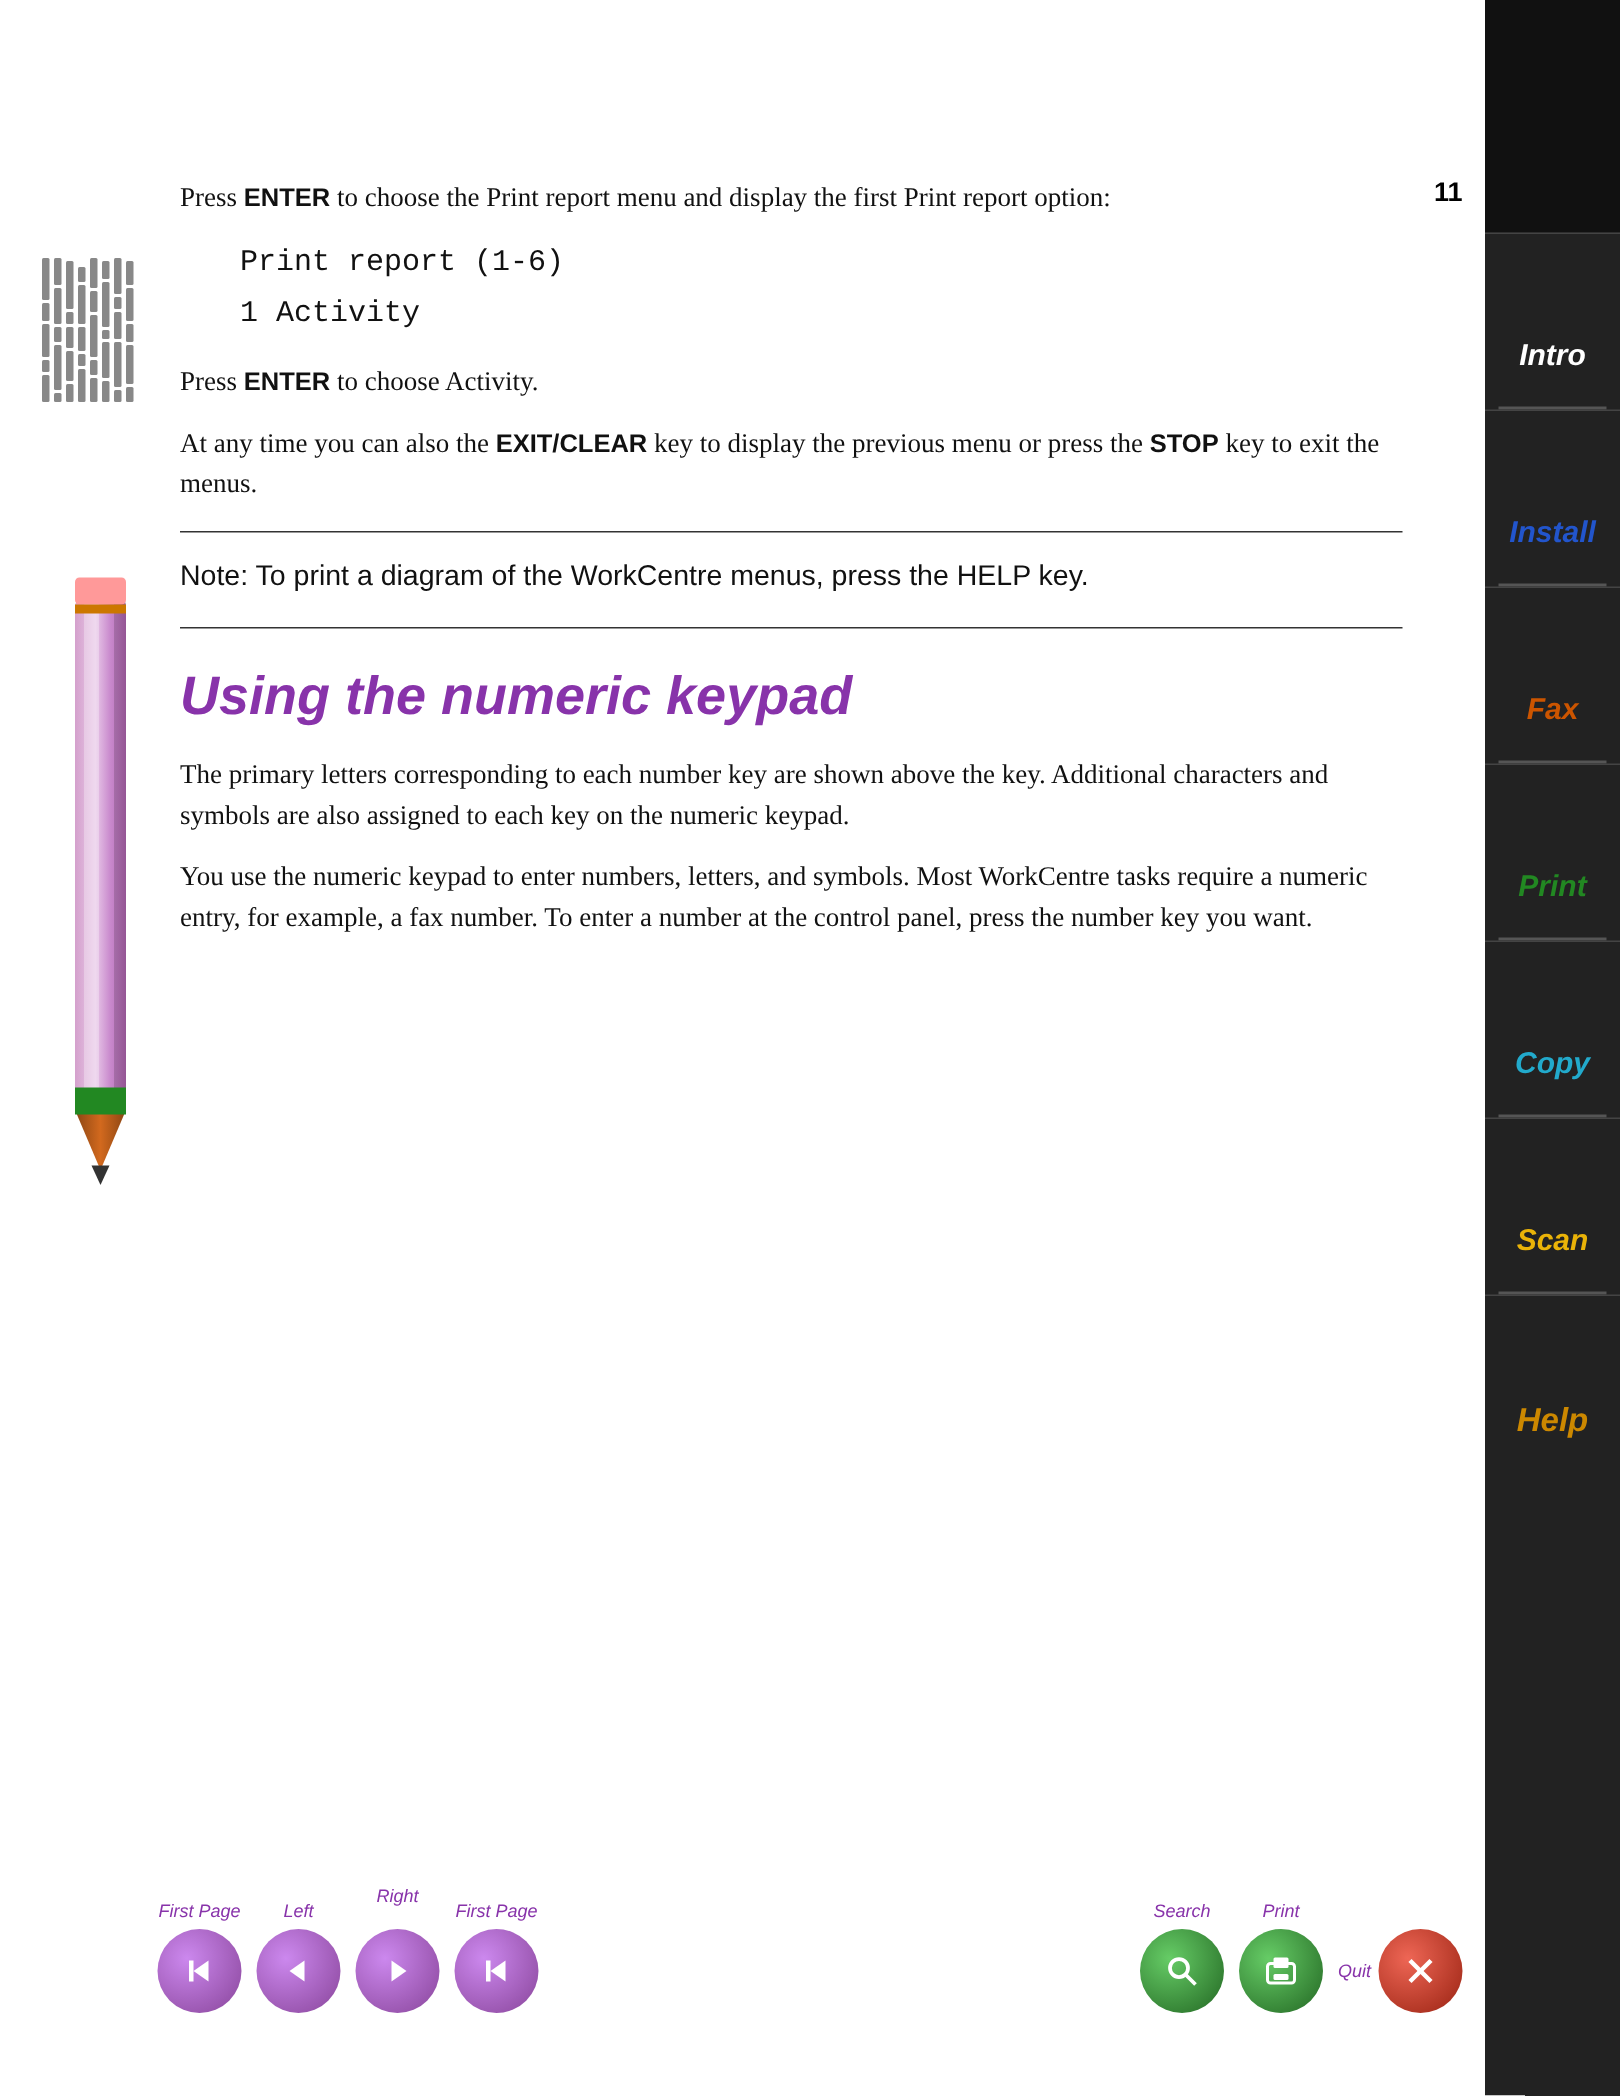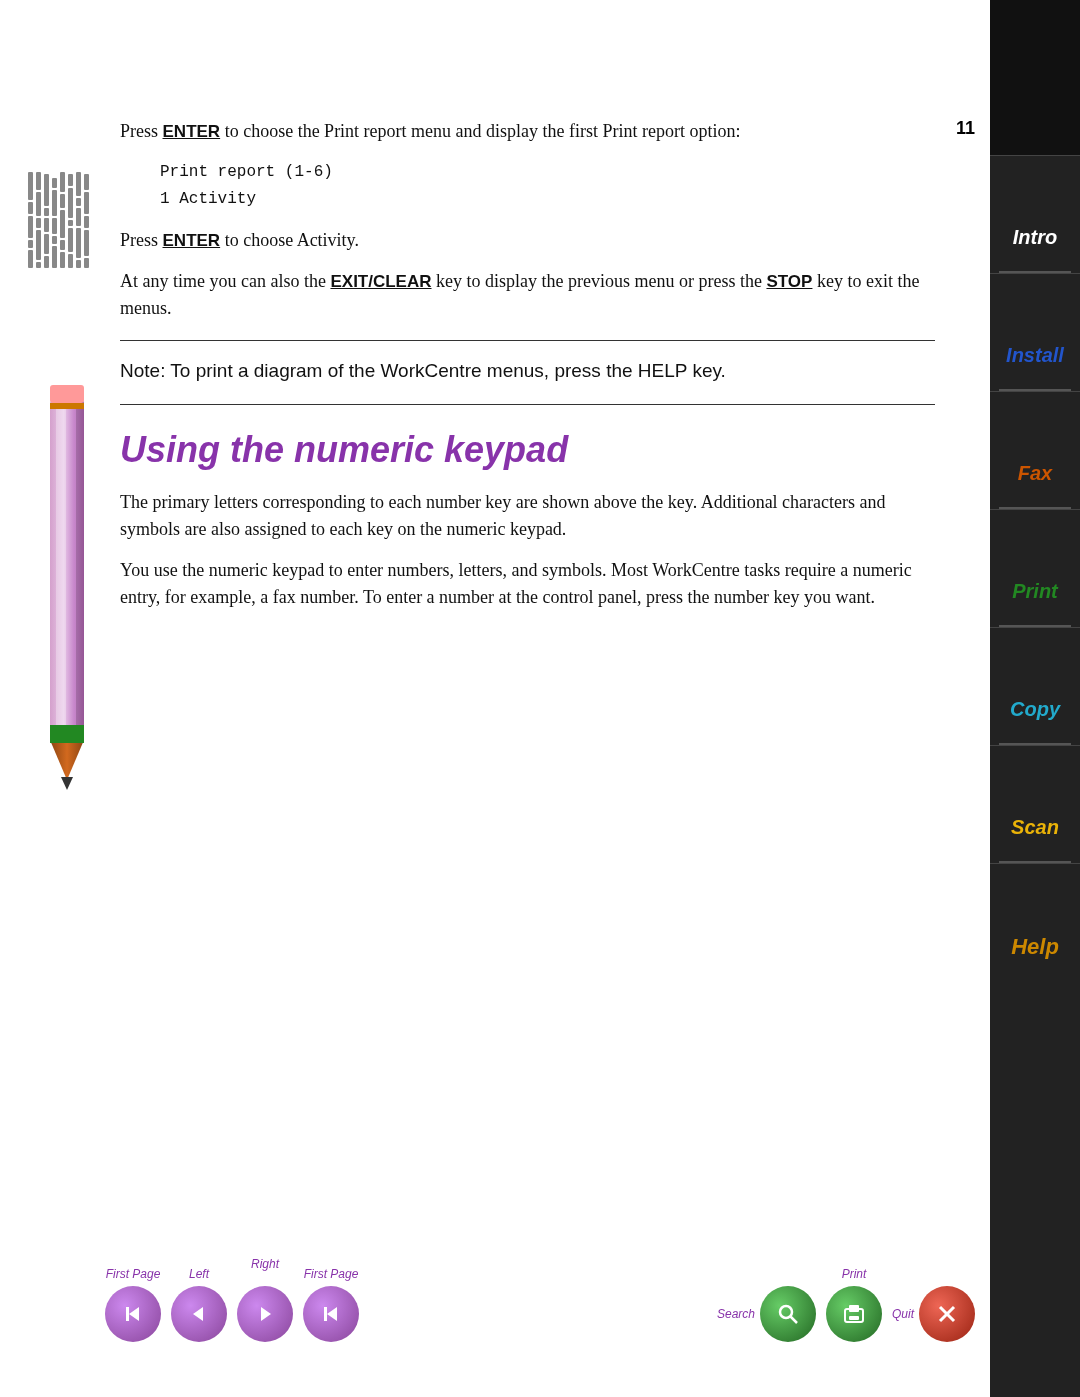--- a/index.html
+++ b/index.html
@@ -86,31 +86,30 @@
     
     .body-text {
       font-size: 18px;
       line-height: 1.5;
       color: #111;
       margin-bottom: 14px;
     }
 
     .code-block {
       font-family: 'Courier New', Courier, monospace;
-      font-size: 16px;
+      font-size: 20px;
       line-height: 1.7;
       margin: 10px 0 14px 40px;
       color: #111;
     }
 
     .bold-word {
       font-weight: bold;
       font-family: Arial, sans-serif;
       font-size: 17px;
-      text-decoration: underline;
     }
 
     .section-rule {
       border: none;
       border-top: 1.5px solid #333;
       margin: 18px 0 16px 0;
     }
 
     .note-text {
       font-size: 19px;
@@ -394,21 +393,21 @@
     <button class="nav-btn purple-btn">
       <svg width="24" height="24" viewBox="0 0 24 24" fill="white">
         <polygon points="18,5 8,12 18,19"></polygon>
         <rect x="5" y="5" width="3" height="14"></rect>
       </svg>
     </button>
   </div>
 
   <div style="flex:1;"></div>
 
-  <div style="display:flex;flex-direction:row;align-items:center;gap:5px;">
+  <div style="display:flex;flex-direction:column;align-items:center;gap:5px;">
     <span style="font-size:12px;color:#8833aa;font-family:Arial,sans-serif;font-style:italic;">Search</span>
     <button class="nav-btn green-btn">
       <svg width="26" height="26" viewBox="0 0 26 26" fill="white">
         <circle cx="11" cy="11" r="6" stroke="white" stroke-width="2.5" fill="none"></circle>
         <line x1="15.5" y1="15.5" x2="22" y2="22" stroke="white" stroke-width="2.5"></line>
       </svg>
     </button>
   </div>
 
   <div style="display:flex;flex-direction:column;align-items:center;gap:5px;">

